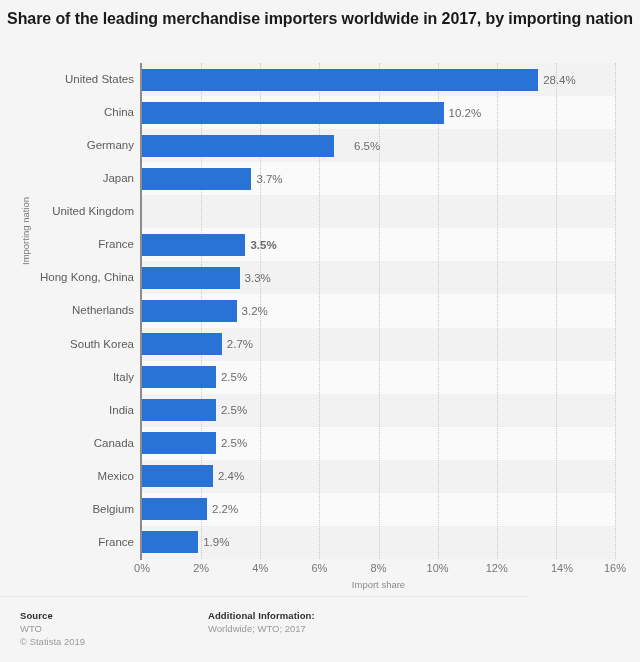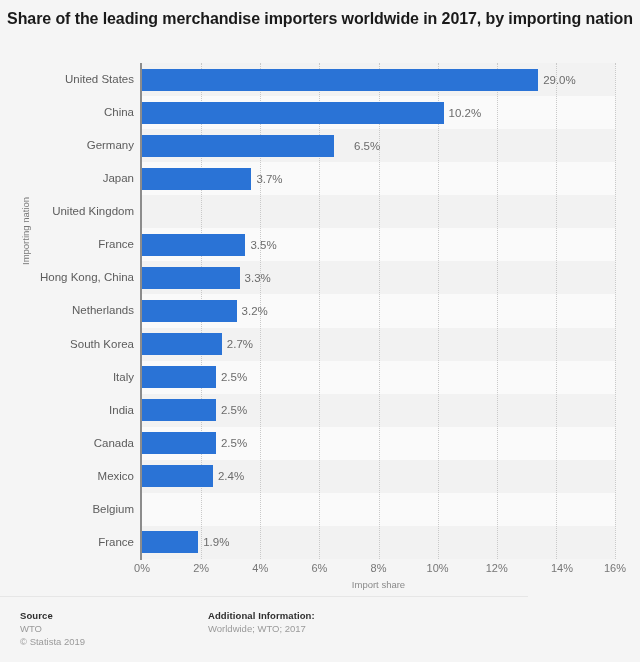--- a/index.html
+++ b/index.html
@@ -250,35 +250,35 @@
         <div class="gridline" style="left: 177.375px;"></div>
         <div class="gridline" style="left: 236.5px;"></div>
         <div class="gridline" style="left: 295.625px;"></div>
         <div class="gridline" style="left: 354.75px;"></div>
         <div class="gridline" style="left: 413.875px;"></div>
         <div class="gridline" style="left: 473px;"></div>
       </div>
     <div class="bars">
         <div class="bar-row" style="top: 0px; height: 33.0667px;">
           <div class="bar" style="width: 396.137px; background: rgb(42, 115, 214);"></div>
-          <div class="bar-label" style="left: 396.137px;">29.0%</div>
+          <div class="bar-label" style="left: 396.137px;">28.4%</div>
         </div>
         <div class="bar-row" style="top: 33.0667px; height: 33.0667px;">
           <div class="bar" style="width: 301.537px; background: rgb(42, 115, 214);"></div>
           <div class="bar-label" style="left: 301.537px;">10.2%</div>
         </div>
         <div class="bar-row" style="top: 66.1333px; height: 33.0667px;">
           <div class="bar" style="width: 192.156px; background: rgb(42, 115, 214);"></div>
           <div class="bar-label" style="left: 207px;">6.5%</div>
         </div>
         <div class="bar-row" style="top: 99.2px; height: 33.0667px;">
           <div class="bar" style="width: 109.381px; background: rgb(42, 115, 214);"></div>
           <div class="bar-label" style="left: 109.381px;">3.7%</div>
         </div>
-        <div class="bar-row" style="top: 165.333px; height: 33.0667px;">
+        <div class="bar-row" style="top: 165.333px; height: 33.0667px; font-weight: bold;">
           <div class="bar" style="width: 103.469px; background: rgb(42, 115, 214);"></div>
           <div class="bar-label" style="left: 103.469px;">3.5%</div>
         </div>
         <div class="bar-row" style="top: 198.4px; height: 33.0667px;">
           <div class="bar" style="width: 97.5562px; background: rgb(42, 115, 214);"></div>
           <div class="bar-label" style="left: 97.5562px;">3.3%</div>
         </div>
         <div class="bar-row" style="top: 231.467px; height: 33.0667px;">
           <div class="bar" style="width: 94.6px; background: rgb(42, 115, 214);"></div>
           <div class="bar-label" style="left: 94.6px;">3.2%</div>
@@ -295,20 +295,24 @@
           <div class="bar" style="width: 73.9062px; background: rgb(42, 115, 214);"></div>
           <div class="bar-label" style="left: 73.9062px;">2.5%</div>
         </div>
         <div class="bar-row" style="top: 363.733px; height: 33.0667px;">
           <div class="bar" style="width: 73.9062px; background: rgb(42, 115, 214);"></div>
           <div class="bar-label" style="left: 73.9062px;">2.5%</div>
         </div>
         <div class="bar-row" style="top: 396.8px; height: 33.0667px;">
           <div class="bar" style="width: 70.95px; background: rgb(42, 115, 214);"></div>
           <div class="bar-label" style="left: 70.95px;">2.4%</div>
+        </div>
+        <div class="bar-row" style="top: 429.867px; height: 33.0667px;">
+          <div class="bar" style="width: 65.0375px; background: rgb(42, 115, 214);"></div>
+          <div class="bar-label" style="left: 65.0375px;">2.2%</div>
         </div>
         <div class="bar-row" style="top: 462.933px; height: 33.0667px;">
           <div class="bar" style="width: 56.1687px; background: rgb(42, 115, 214);"></div>
           <div class="bar-label" style="left: 56.1687px;">1.9%</div>
         </div>
       </div>
   </div>
 
   <div class="axis-y-line"></div>
 

